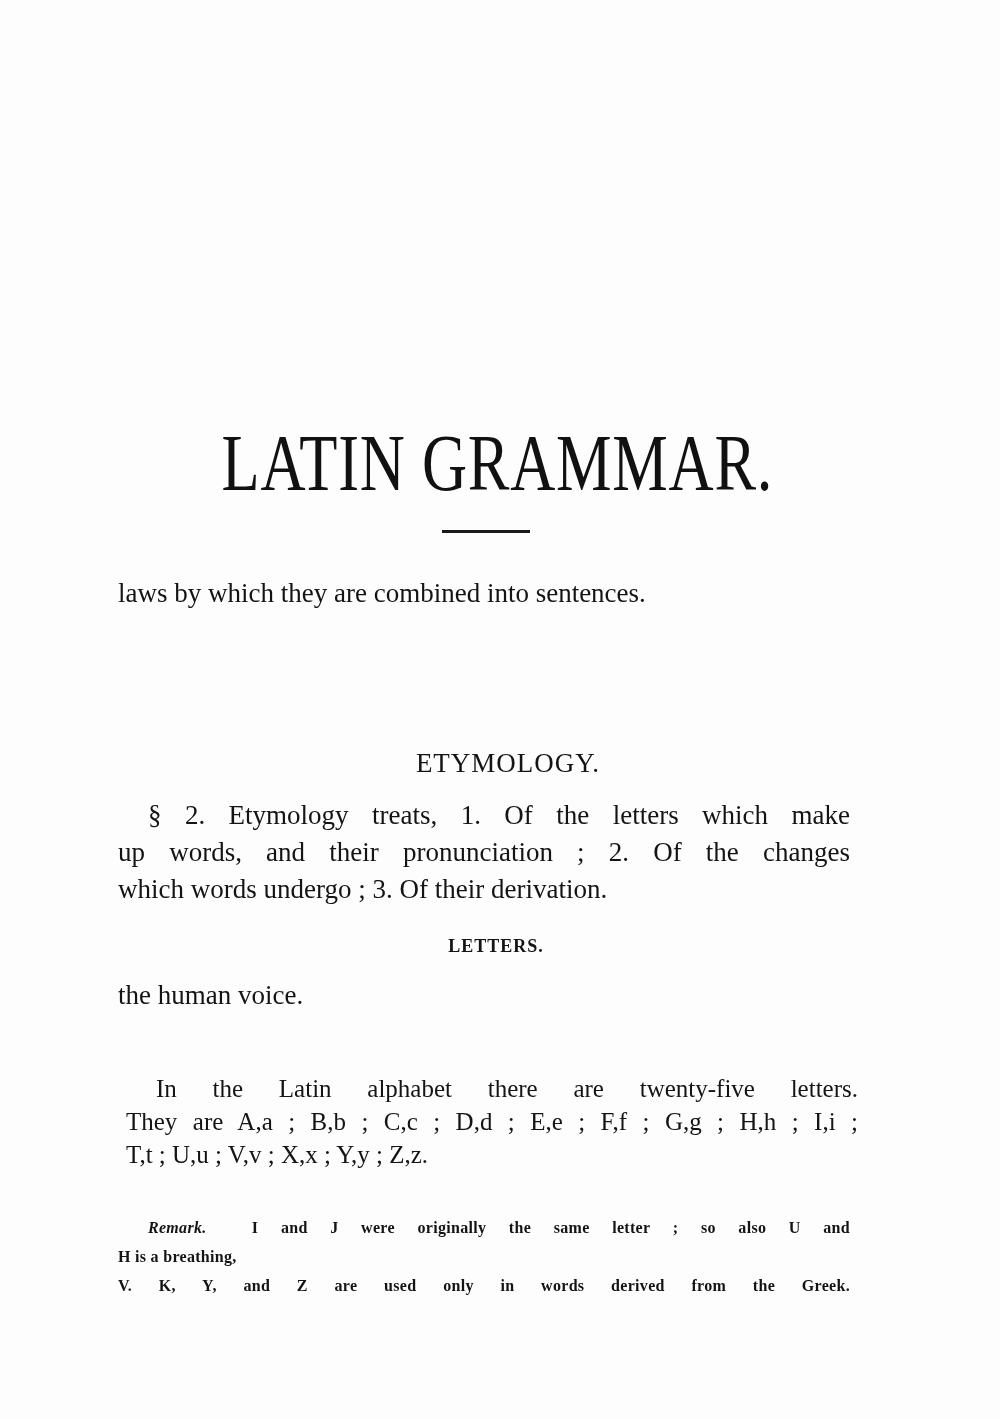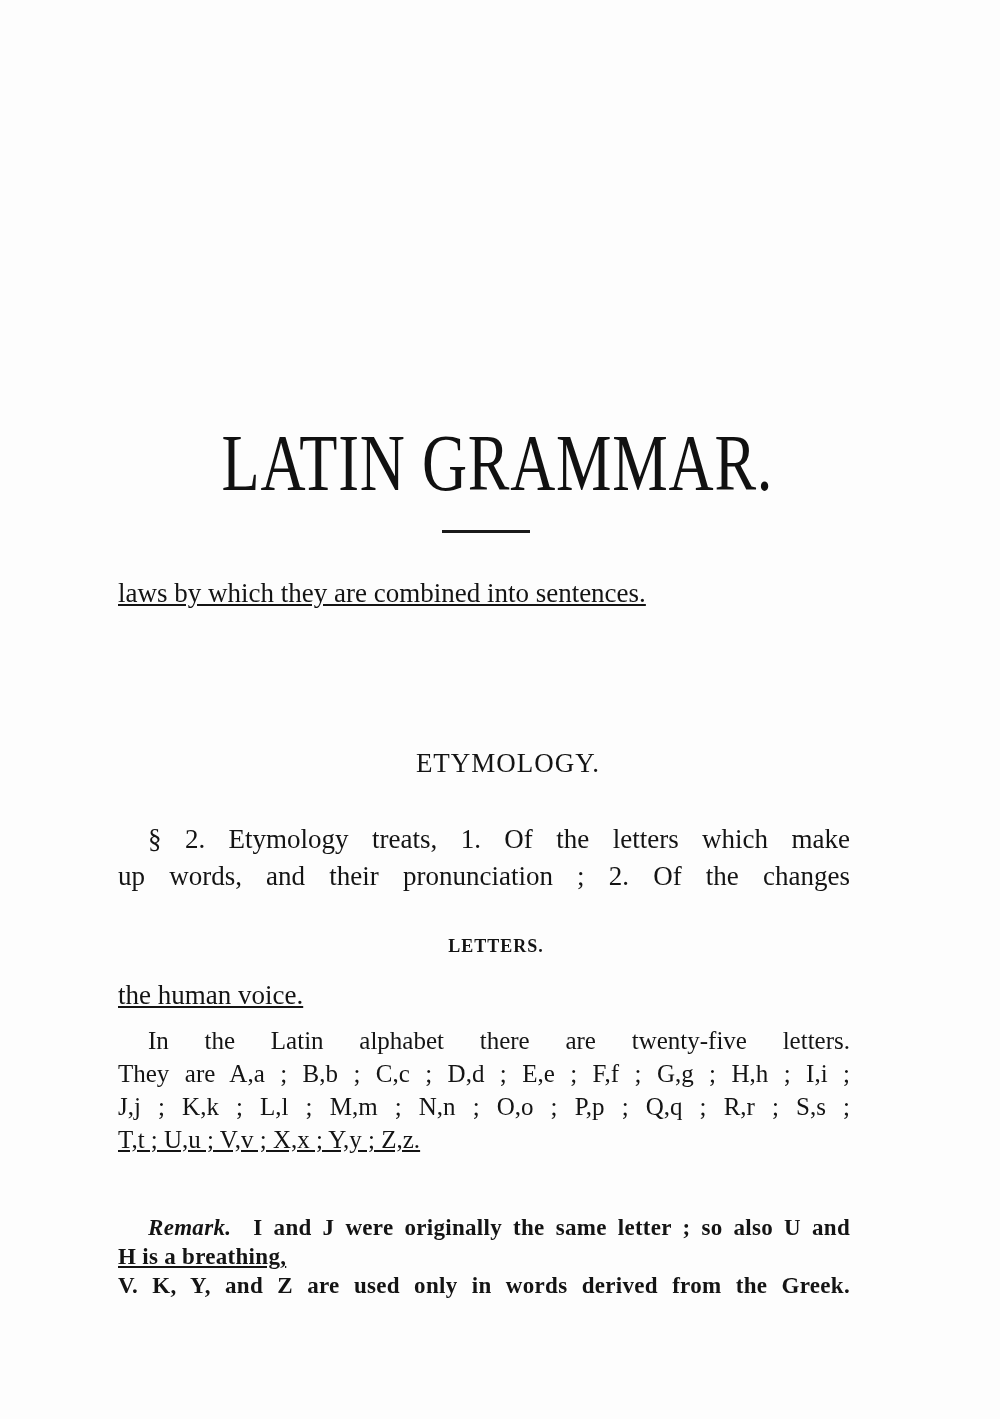--- a/index.html
+++ b/index.html
@@ -51,21 +51,21 @@
   }
   .line {
     display: block;
     white-space: nowrap;
     font-size: 27px;
     line-height: 37px;
     height: 37px;
     text-align-last: justify;
     text-align: justify;
   }
-  .line.last { text-align-last: left; text-decoration: underline; }
+  .line.last { text-align-last: left; }
   .line.indent { padding-left: 30px; box-sizing: border-box; }
   .heading {
     position: absolute;
     left: 0; width: 1000px;
     text-align: center;
     margin: 8px;
     font-weight: normal;
   }
   .h-ety {
     top: 740px;
@@ -78,21 +78,21 @@
     font-weight: bold;
     letter-spacing: 1px;
     left: -12px;
   }
   .alpha .line {
     font-size: 25px;
     line-height: 33px;
     height: 33px;
   }
   .remark .line {
-    font-size: 23px;
+    font-size: 16px;
     line-height: 29px;
     height: 29px;
     font-weight: bold;
     letter-spacing: 0.3px;
   }
   .remark .it {
     font-style: italic;
     font-weight: bold;
   }
 </style>
@@ -104,35 +104,35 @@
   <h1 class="title">LATIN GRAMMAR.</h1>
 
   <div class="rule"></div>
 
   <div class="block" style="top:575px;">
     <span class="line last">laws by which they are combined into sentences.</span>
   </div>
 
   <h2 class="heading h-ety">ETYMOLOGY.</h2>
 
-  <div class="block" style="top:797px;margin-top:24px;">
+  <div class="block" style="top:797px;">
     <span class="line indent">§ 2. Etymology treats, 1. Of the letters which make</span>
     <span class="line">up words, and their pronunciation ; 2. Of the changes</span>
+    <span class="line last">which words undergo ; 3. Of their derivation.</span>
   </div>
 
   <h3 class="heading h-letters">LETTERS.</h3>
 
   <div class="block" style="top:977px;">
     <span class="line last">the human voice.</span>
   </div>
 
-  <div class="block alpha" style="top:1024px;">
+  <div class="block alpha" style="top:1072px;margin-left:8px;">
     <span class="line indent">In the Latin alphabet there are twenty-five letters.</span>
     <span class="line">They are A,a ; B,b ; C,c ; D,d ; E,e ; F,f ; G,g ; H,h ; I,i ;</span>
-    <span class="line">J,j ; K,k ; L,l ; M,m ; N,n ; O,o ; P,p ; Q,q ; R,r ; S,s ;</span>
     <span class="line last">T,t ; U,u ; V,v ; X,x ; Y,y ; Z,z.</span>
   </div>
 
   <div class="block remark" style="top:1213px;">
     <span class="line indent"><span class="it">Remark.</span>&nbsp;&nbsp;<span>I and J were originally the same letter ; so also U and</span></span>
     <span class="line last">H is a breathing,</span>
     <span class="line">V. K, Y, and Z are used only in words derived from the Greek.</span>
   </div>
 
 </div>

